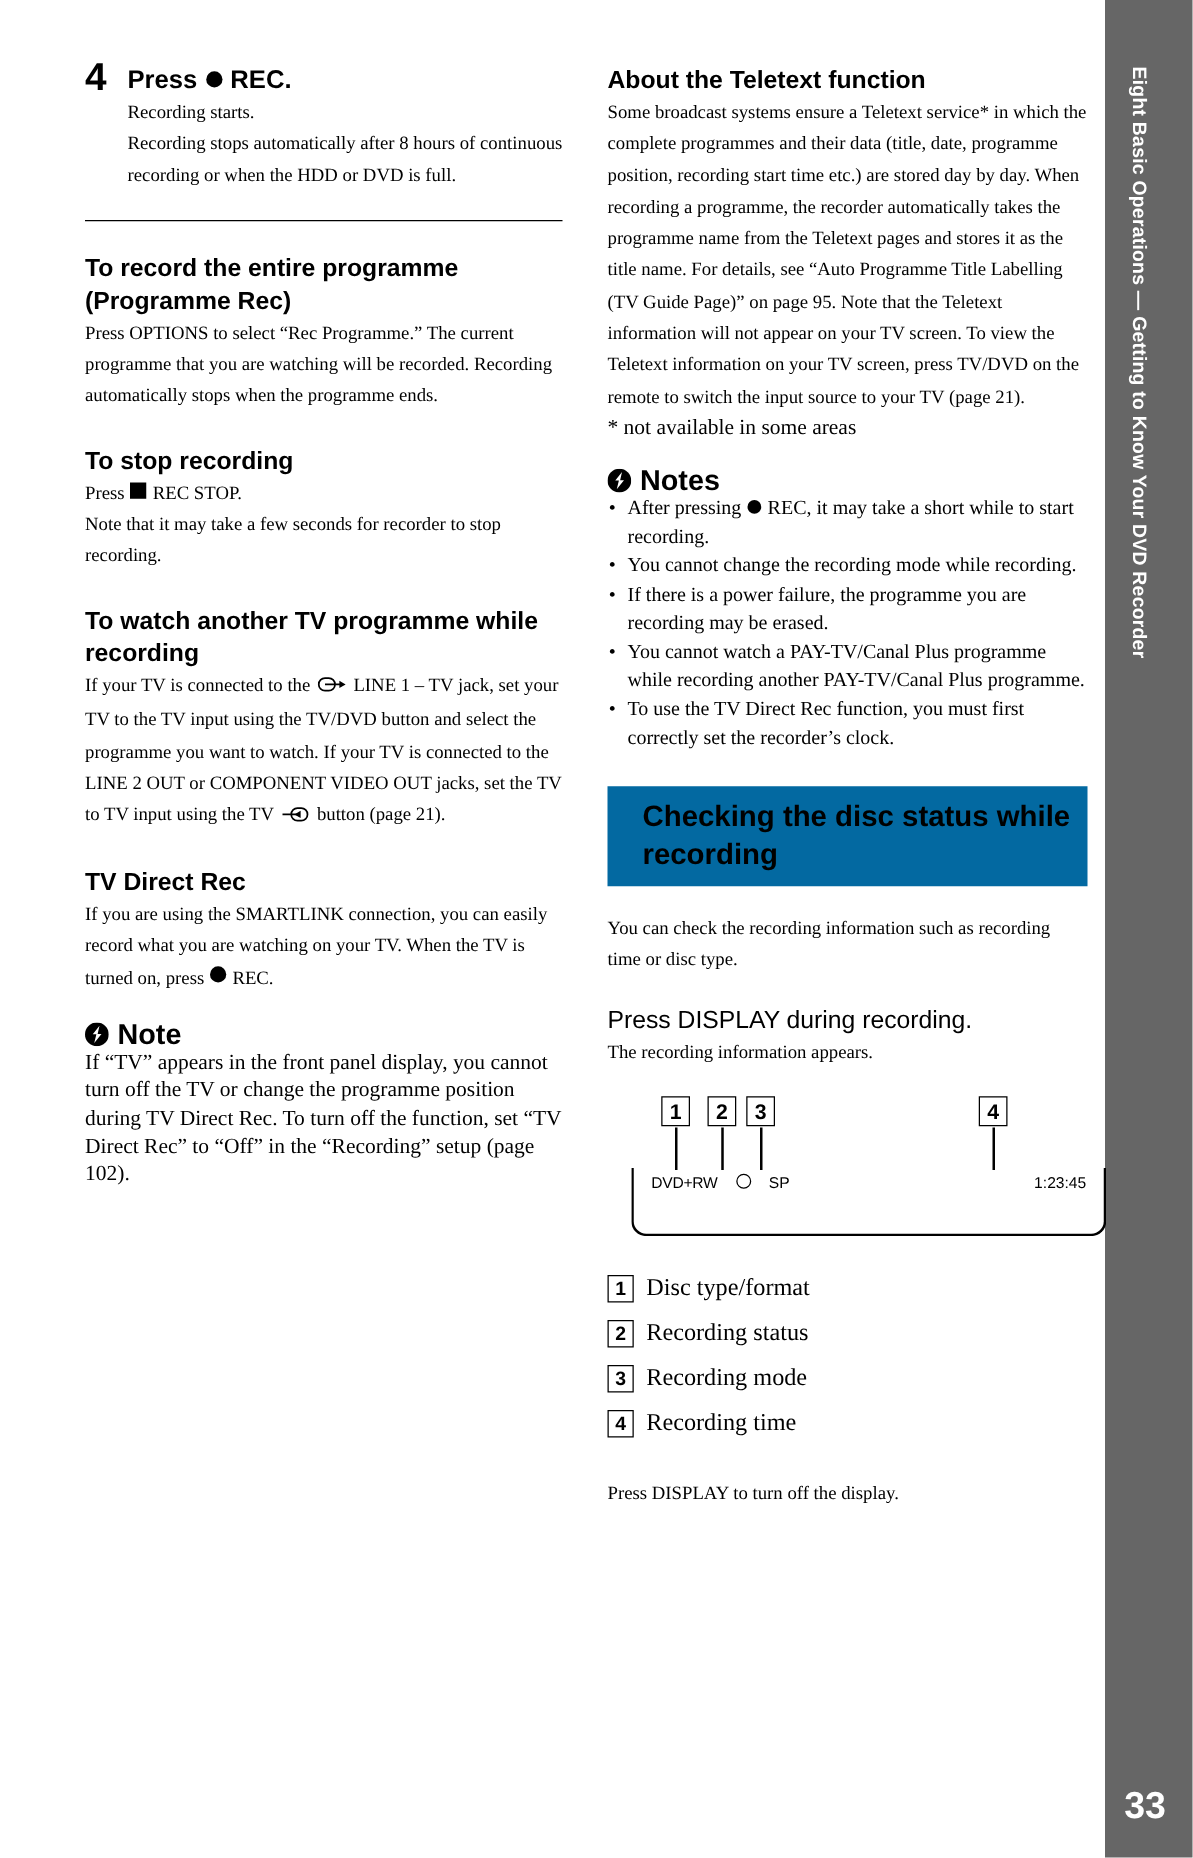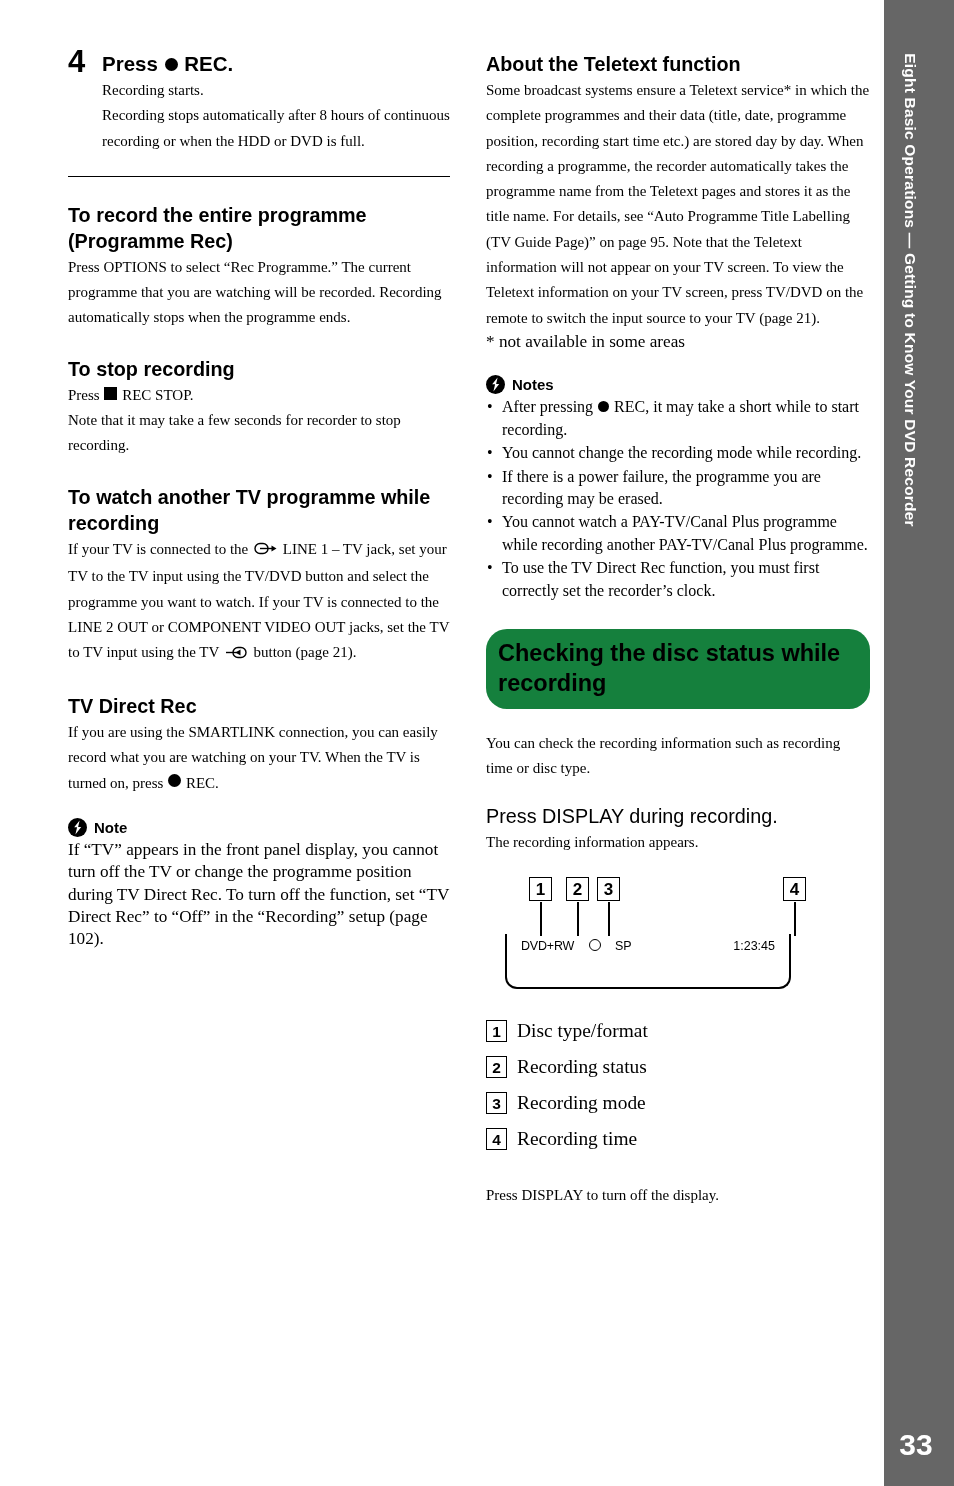--- a/index.html
+++ b/index.html
@@ -125,21 +125,21 @@
   }
   .bolt-icon {
     display: inline-block;
     width: 19px;
     height: 19px;
     flex: 0 0 19px;
   }
   .note-head-text {
     font-family: "Liberation Sans", sans-serif;
     font-weight: bold;
-    font-size: 15px;
+    font-size: 23px;
     line-height: 19px;
   }
   .note-body {
     font-family: "Liberation Serif", serif;
     font-size: 17.2px;
     line-height: 22.4px;
     margin: 0;
   }
 
   
@@ -186,24 +186,23 @@
     margin: 0 1px;
   }
   .io-glyph {
     display: inline-block;
     vertical-align: -0.16em;
     margin: 0 2px;
   }
 
   
   .banner {
-    background: #15803d;
-    padding: 9px 12px 11px 12px;
-    margin: 0;
-    border-radius: 21px;
+    background: #0369a1;
+    padding: 9px 12px 11px 28px;
+    margin: 0;
   }
   .banner-text {
     font-family: "Liberation Sans", sans-serif;
     font-weight: bold;
     font-size: 23.5px;
     line-height: 30px;
     margin: 0;
   }
 
   .sub-head-sans {
@@ -236,21 +235,21 @@
   }
   .callout-line {
     position: absolute;
     width: 2px;
     background: #000;
   }
   .panel {
     position: absolute;
     left: 19px;
     top: 65px;
-    width: 286px;
+    width: 380px;
     height: 55px;
     border: 2px solid #000;
     border-top: 0;
     border-bottom-left-radius: 12px;
     border-bottom-right-radius: 12px;
     box-sizing: border-box;
   }
   .panel-row {
     position: absolute;
     left: 0; right: 0;

